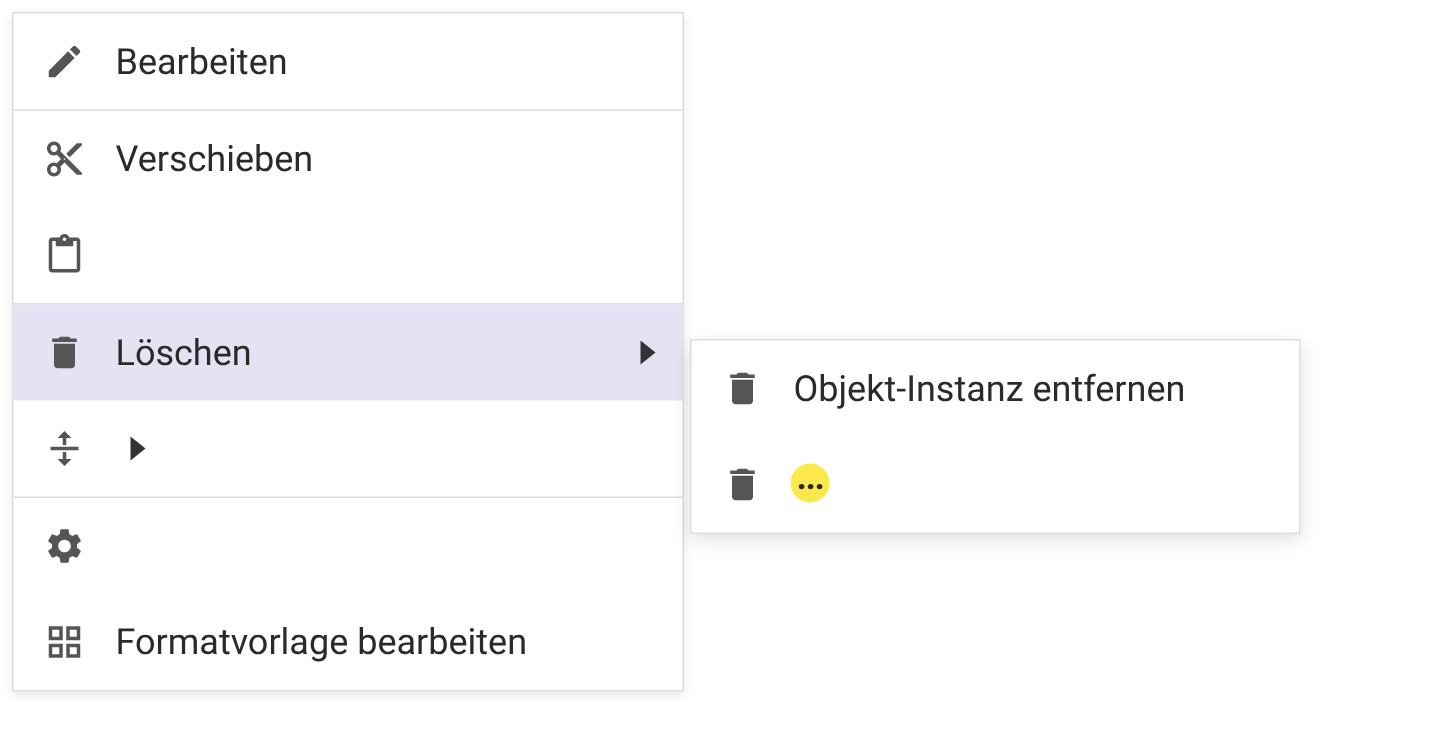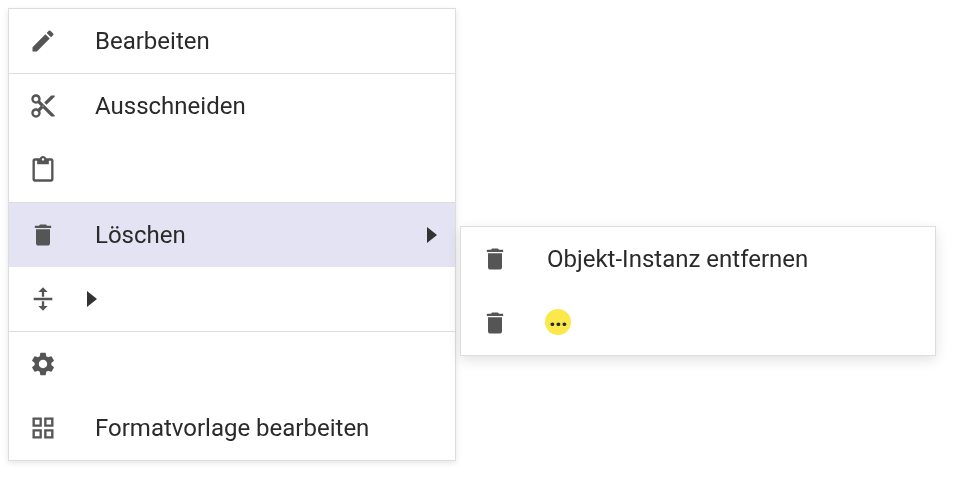--- a/index.html
+++ b/index.html
@@ -19,21 +19,21 @@
       padding: 0;
     }
     .menu-main {
       left: 8px;
       top: 8px;
       width: 448px;
     }
     .menu-sub {
       left: 460px;
       top: 226px;
-      width: 476px;
+      width: 407px;
       box-shadow: 0 4px 12px rgba(0,0,0,0.12);
     }
     .menu-item {
       display: flex;
       align-items: center;
       padding: 16px 18px;
       font-size: 24px;
       color: #2a2a2a;
       cursor: pointer;
       position: relative;
@@ -52,21 +52,20 @@
       flex-shrink: 0;
     }
     .menu-item .icon-wrap svg {
       width: 28px;
       height: 28px;
       fill: currentColor;
     }
     .menu-item .label {
       flex: 1;
       font-weight: 400;
-      margin-left: 18px;
     }
     .menu-item .arrow {
       width: 0;
       height: 0;
       border-top: 8px solid transparent;
       border-bottom: 8px solid transparent;
       border-left: 10px solid #333;
       margin-left: 10px;
       flex-shrink: 0;
     }
@@ -111,21 +110,21 @@
   </div>
 
   <div class="divider"></div>
 
   <div class="menu-item">
     <span class="icon-wrap">
       <svg viewBox="0 0 24 24">
           <path d="M9.64 7.64c.23-.5.36-1.05.36-1.64 0-2.21-1.79-4-4-4S2 3.79 2 6s1.79 4 4 4c.59 0 1.14-.13 1.64-.36L10 12l-2.36 2.36C7.14 14.13 6.59 14 6 14c-2.21 0-4 1.79-4 4s1.79 4 4 4 4-1.79 4-4c0-.59-.13-1.14-.36-1.64L12 14l7 7h3v-1L9.64 7.64zM6 8c-1.1 0-2-.9-2-2s.9-2 2-2 2 .9 2 2-.9 2-2 2zm0 12c-1.1 0-2-.9-2-2s.9-2 2-2 2 .9 2 2-.9 2-2 2zm6-7.5c-.28 0-.5-.22-.5-.5s.22-.5.5-.5.5.22.5.5-.22.5-.5.5zM19 3l-6 6 2 2 7-7V3h-3z"></path>
         </svg>
     </span>
-    <span class="label">Ausschneiden</span>
+    <span class="label">Verschieben</span>
   </div>
 
   <div class="menu-item">
     <span class="icon-wrap">
       <svg viewBox="0 0 24 24">
           <path d="M19 2h-4.18C14.4.84 13.3 0 12 0S9.6.84 9.18 2H5c-1.1 0-2 .9-2 2v16c0 1.1.9 2 2 2h14c1.1 0 2-.9 2-2V4c0-1.1-.9-2-2-2zm-7 0c.55 0 1 .45 1 1s-.45 1-1 1-1-.45-1-1 .45-1 1-1zm7 18H5V4h2v3h10V4h2v16z"></path>
         </svg>
     </span>
   </div>
 

